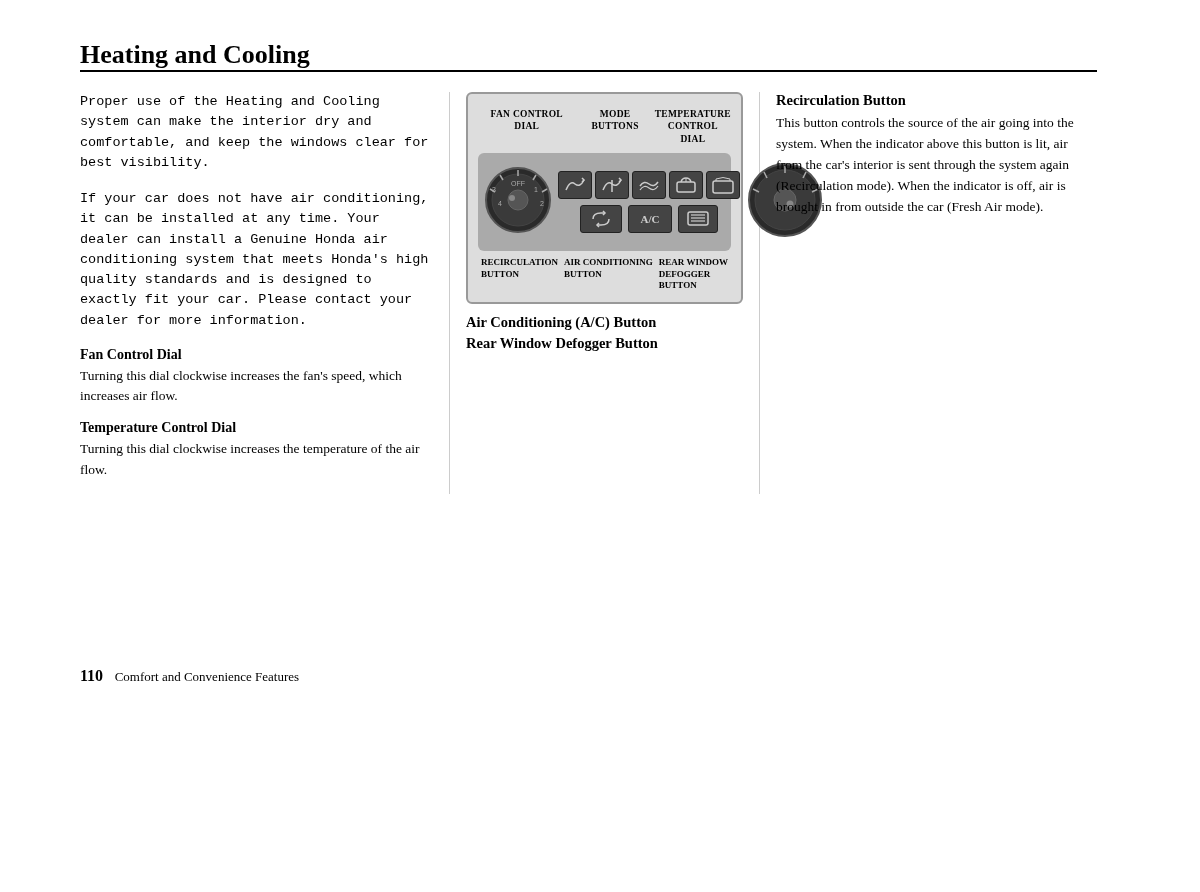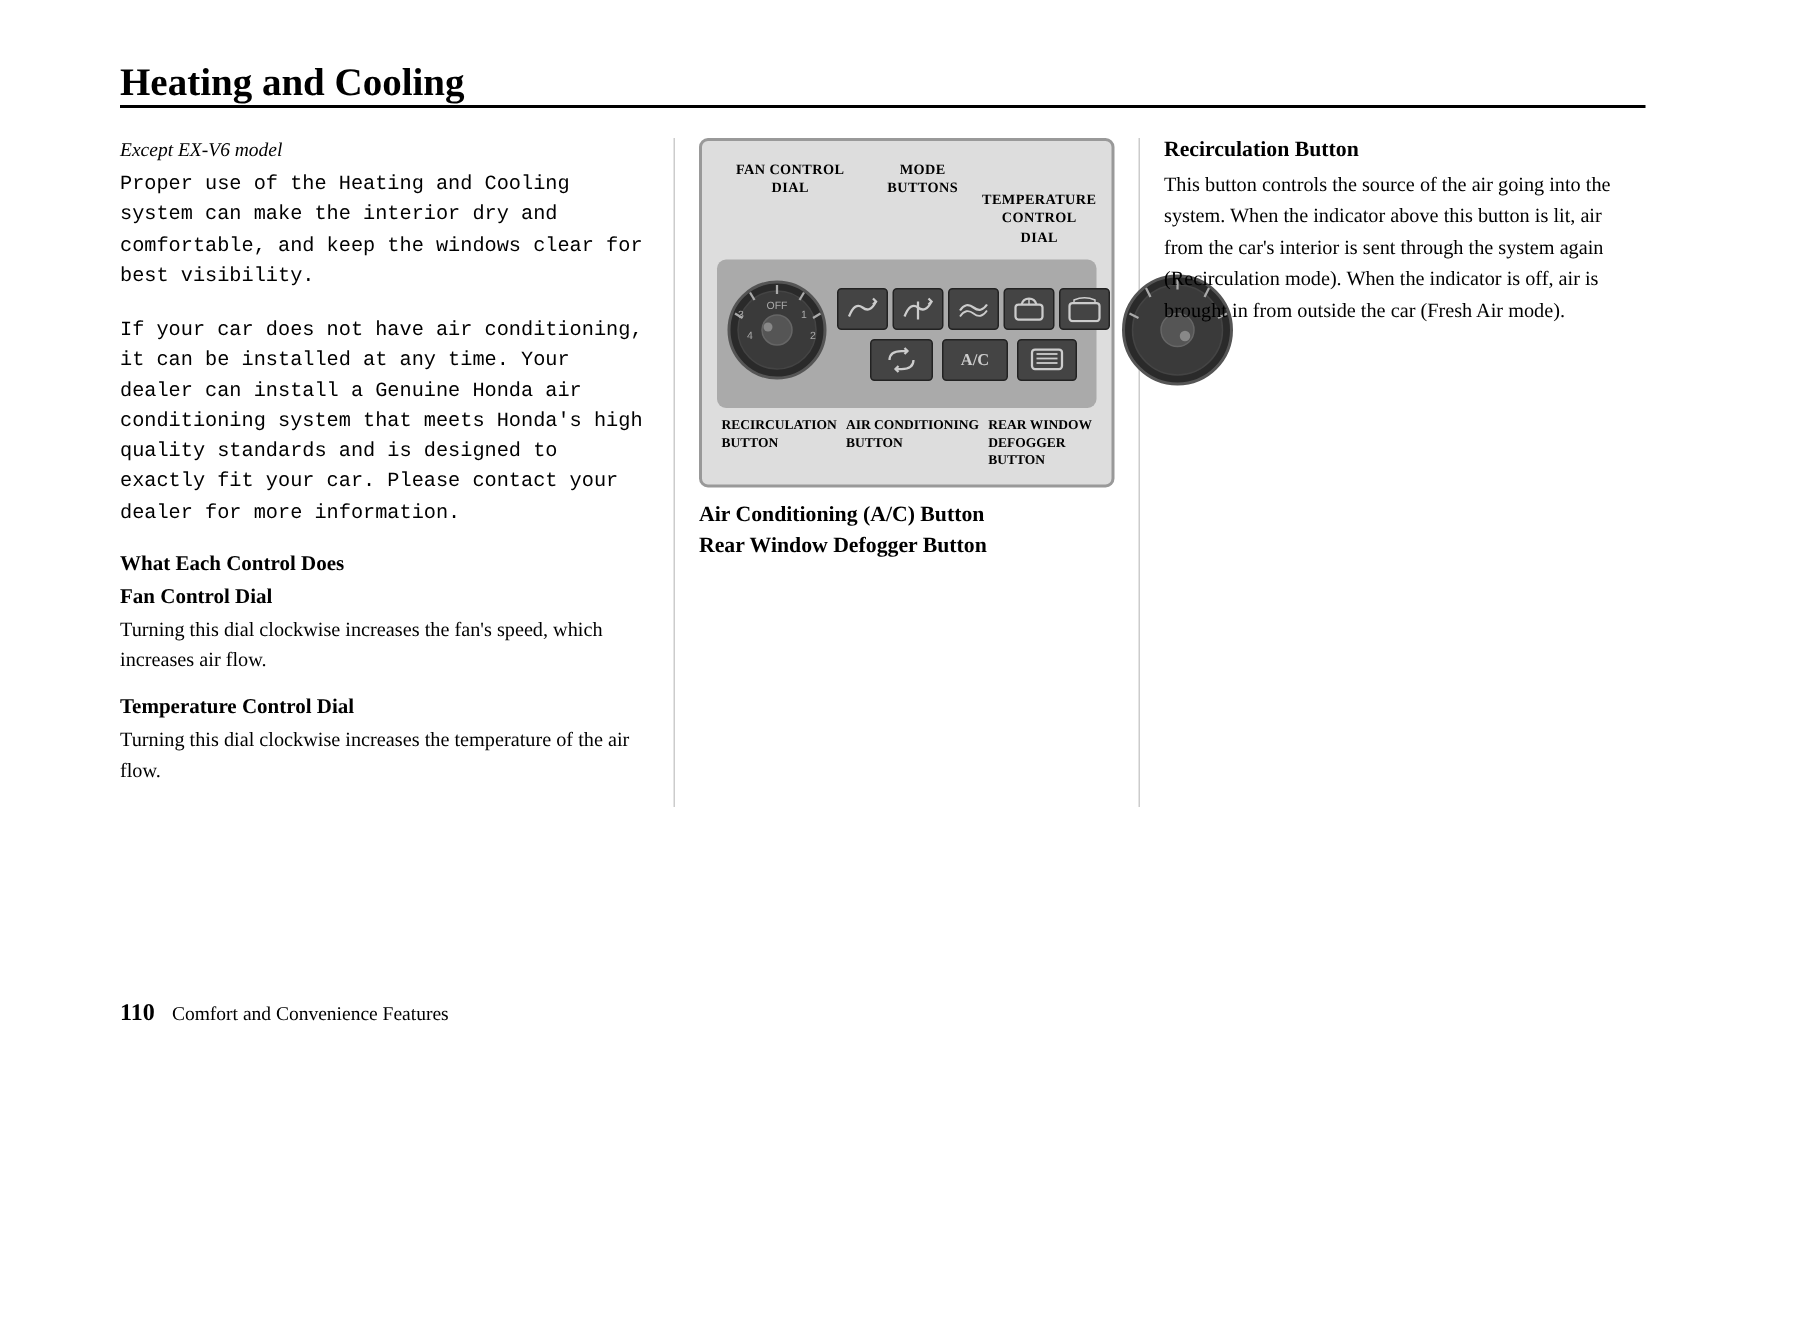--- a/index.html
+++ b/index.html
@@ -246,38 +246,36 @@
 <div class="page-container">
 
   <div>
     <h1 class="page-title">Heating and Cooling</h1>
     <div class="header-rule"></div>
   </div>
 
   <div class="main-content">
 
     <div class="left-column">
-      <p class="italic-note">Except EX-V6 model</p>
       <p class="intro-text">Proper use of the Heating and Cooling system can make the interior dry and comfortable, and keep the windows clear for best visibility.</p>
       <p class="intro-text">If your car does not have air conditioning, it can be installed at any time. Your dealer can install a Genuine Honda air conditioning system that meets Honda's high quality standards and is designed to exactly fit your car. Please contact your dealer for more information.</p>
-      <p class="section-heading">What Each Control Does</p>
       <p class="subsection-heading">Fan Control Dial</p>
       <p class="body-text">Turning this dial clockwise increases the fan's speed, which increases air flow.</p>
       <p class="subsection-heading">Temperature Control Dial</p>
       <p class="body-text">Turning this dial clockwise increases the temperature of the air flow.</p>
     </div>
 
     <div class="middle-column">
 
       <div class="diagram-outer">
 
         <div class="top-label-row">
           <div class="top-lbl">FAN CONTROL DIAL</div>
           <div class="top-lbl">MODE BUTTONS</div>
-          <div class="top-lbl" style="text-align:center;margin-top:20px;">TEMPERATURE<br>CONTROL DIAL</div>
+          <div class="top-lbl" style="text-align:center;">TEMPERATURE<br>CONTROL DIAL</div>
         </div>
 
         <div class="panel-row">
 
           <div>
             <svg class="fan-dial-svg" viewBox="0 0 68 68">
 
               <circle cx="34" cy="34" r="32" fill="#2a2a2a" stroke="#555" stroke-width="2"></circle>
               <circle cx="34" cy="34" r="26" fill="#3a3a3a" stroke="#444" stroke-width="1"></circle>
 

